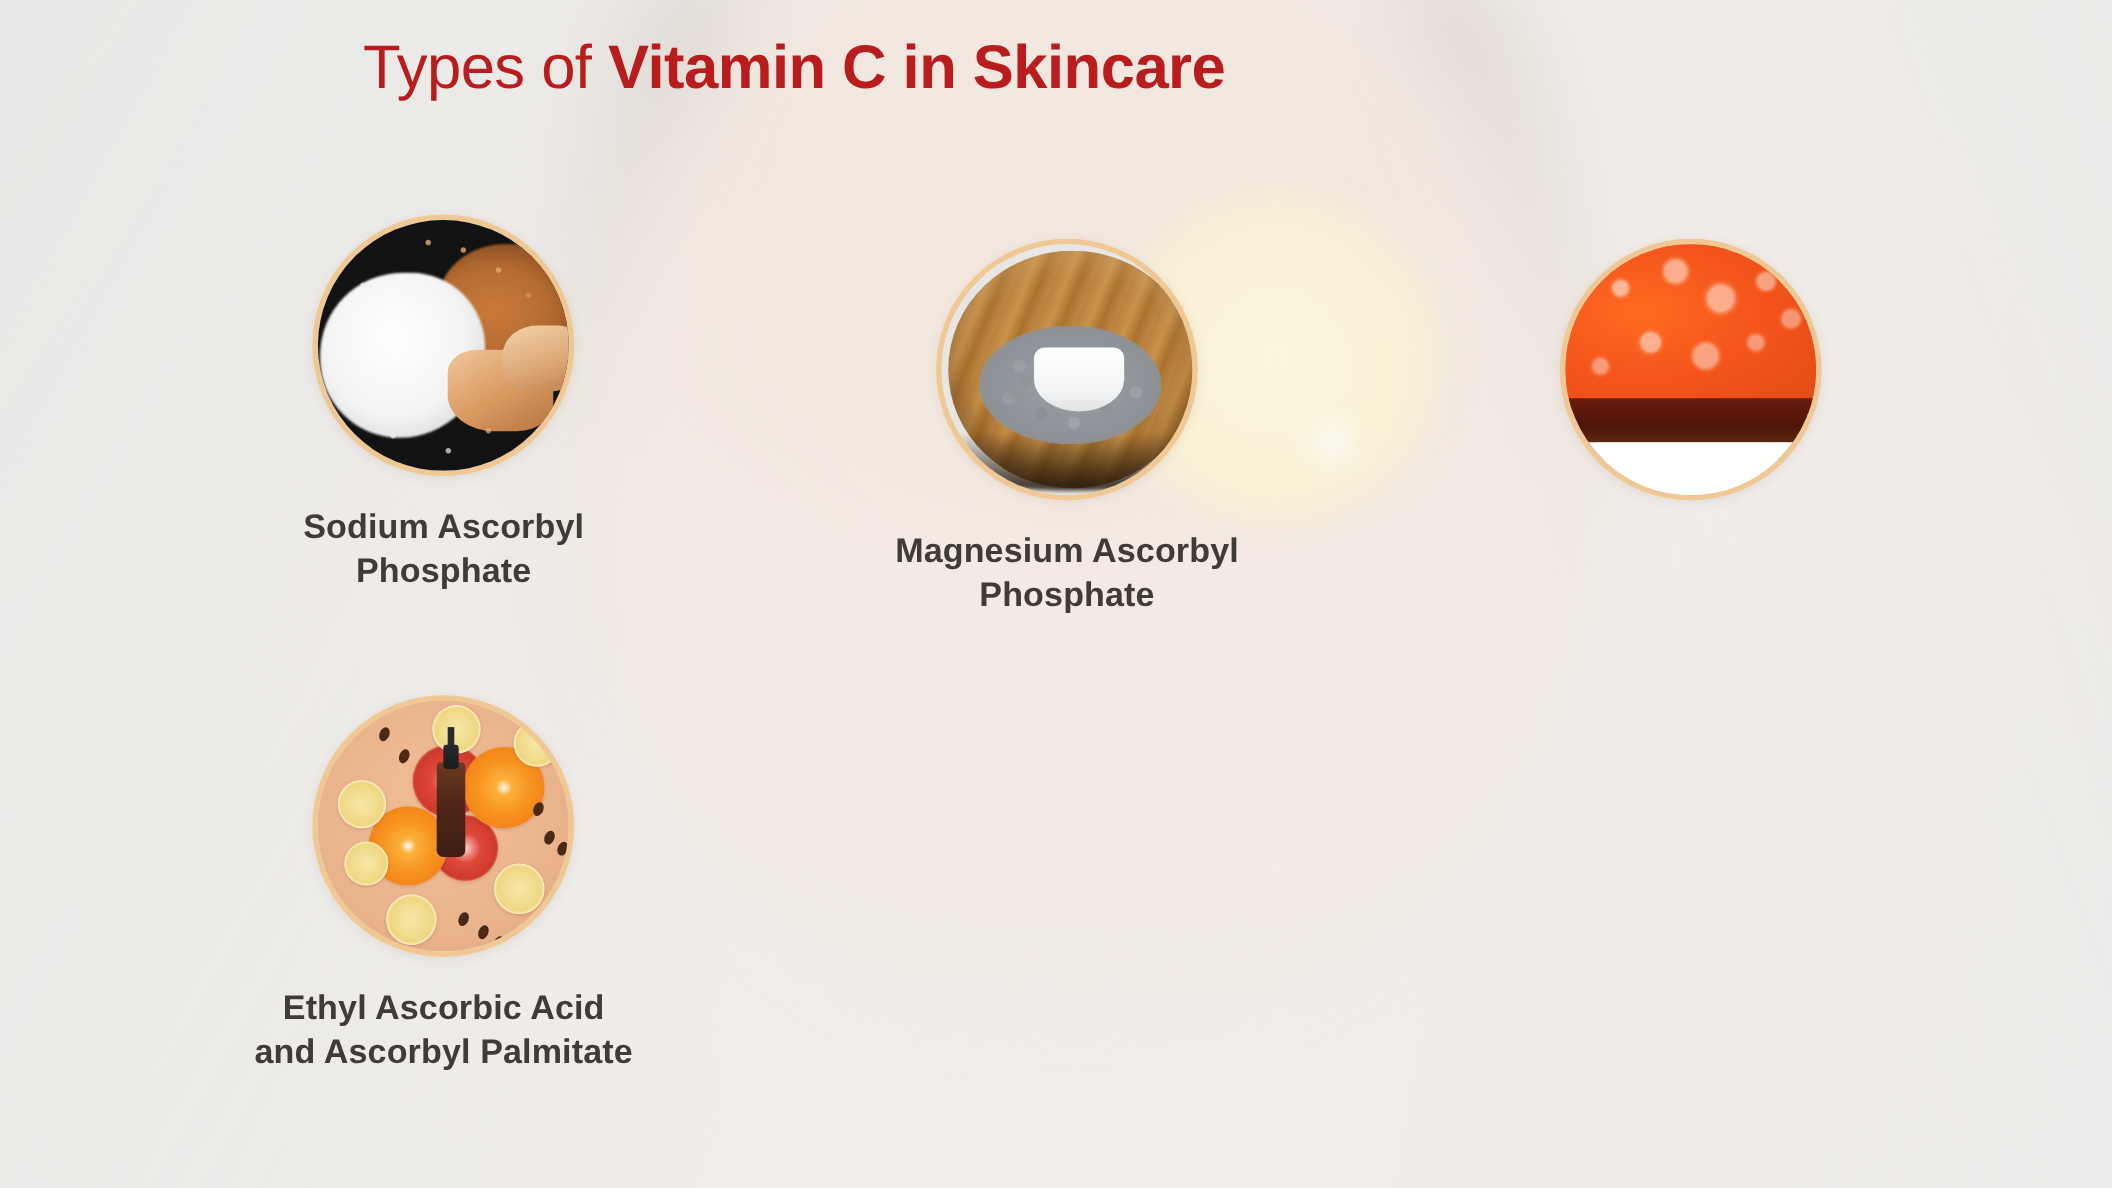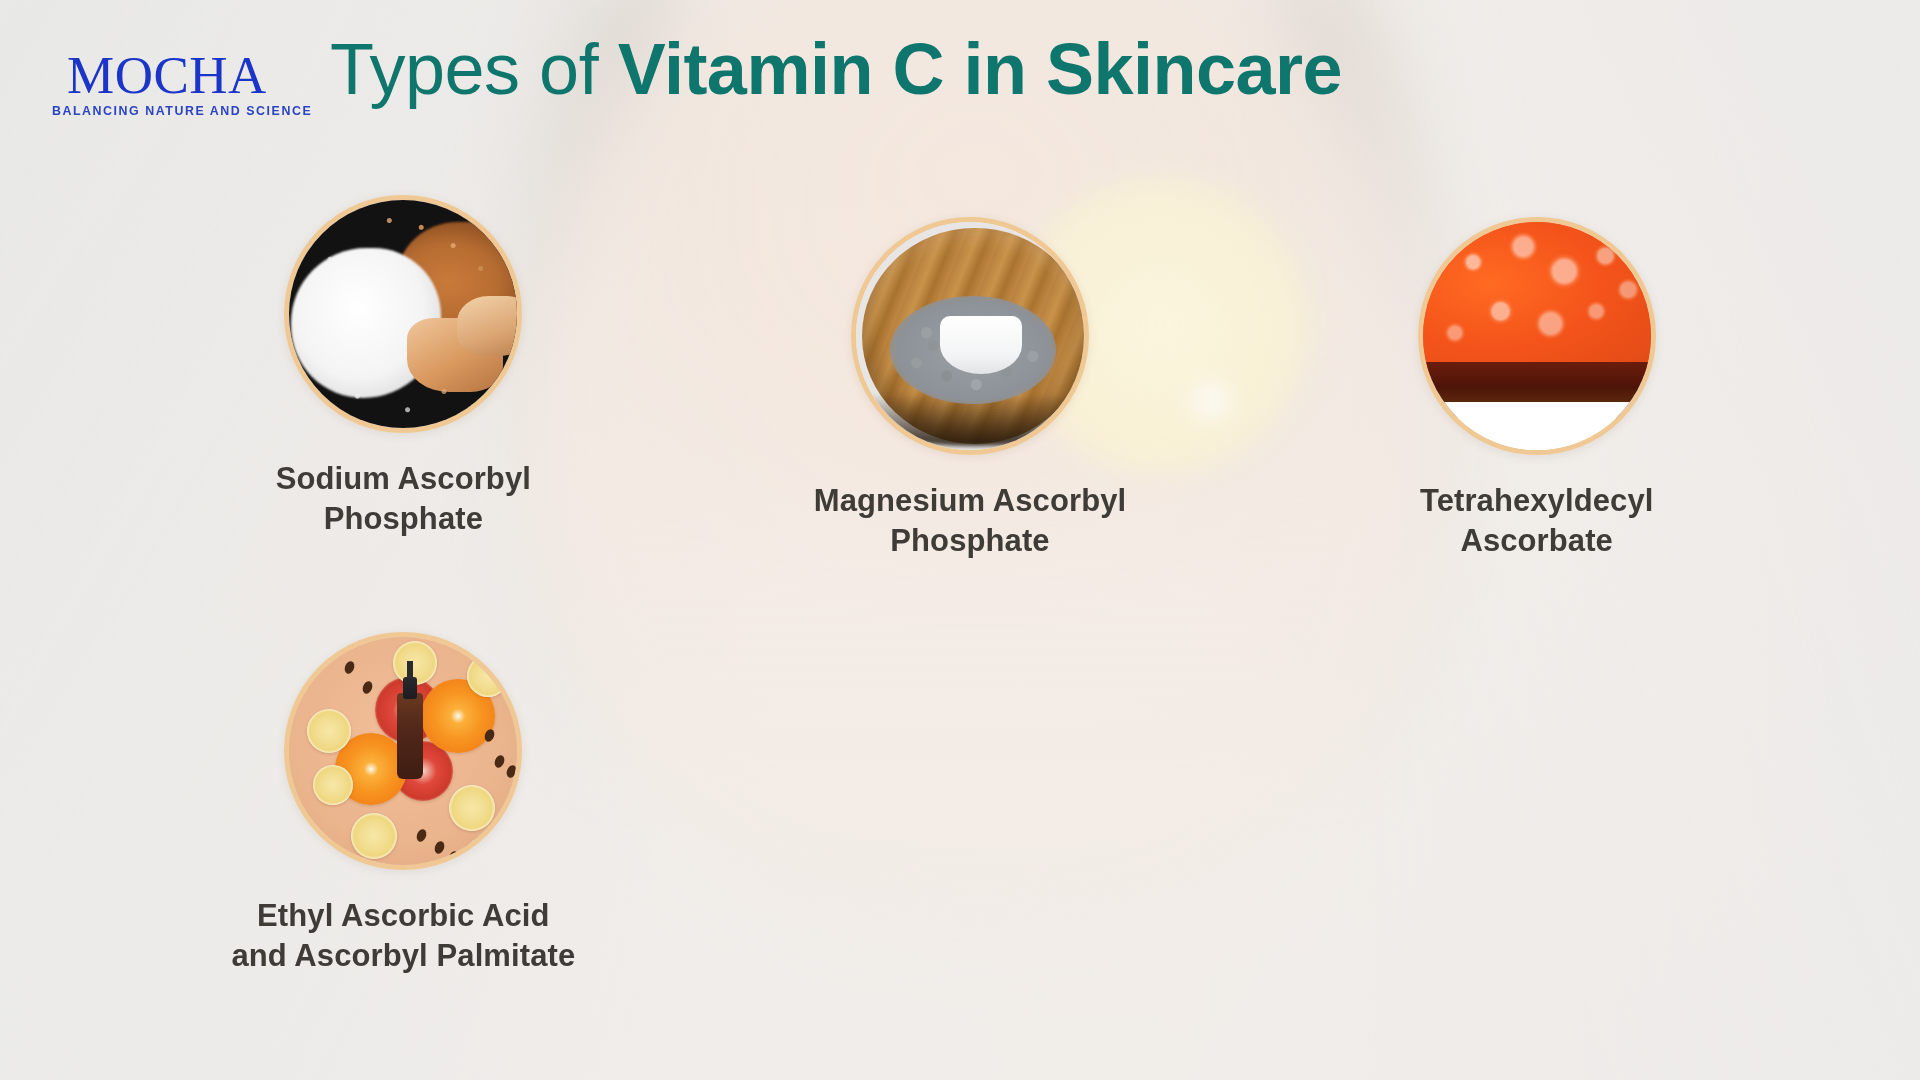--- a/index.html
+++ b/index.html
@@ -125,23 +125,23 @@
     font-weight: 700;
     white-space: nowrap;
   }
 
   
   .title {
     position: absolute;
     left: 330px;
     top: 32px;
     width: 1320px;
-    font-size: 72px;
+    font-size: 56px;
     line-height: 1.05;
-    color: #0f766e;
+    color: #b91c1c;
     letter-spacing: -0.5px;
     white-space: nowrap;
     user-select: none;
   }
   .title .light { font-weight: 400; }
   .title .bold  { font-weight: 700; }
 
   
   .grid {
     position: absolute;
@@ -485,24 +485,20 @@
     <div class="bg-left-wash"></div>
     <div class="bg-right-wash"></div>
     <div class="bg-hair-l"></div>
     <div class="bg-hair-r"></div>
     <div class="bg-face"></div>
     <div class="bg-orange"></div>
     <div class="bg-orange-core"></div>
     <div class="bg-veil"></div>
   </div>
 
-  <div class="logo">
-    <div class="logo-word">MOCHA</div>
-    <div class="logo-tag">BALANCING NATURE AND SCIENCE</div>
-  </div>
 
   <h1 class="title">
     <span class="light">Types of </span><span class="bold">Vitamin C in Skincare</span>
   </h1>
 
   <div class="grid">
 
 
     <div class="cell r1c2">
       <div class="disc">
@@ -533,22 +529,20 @@
     </div>
 
     <div class="cell r2c2">
       <div class="disc">
         <div class="art art-citrusdrops">
           <div class="orange-field"></div>
           <div class="dark-band"></div>
           <div class="white-base"></div>
         </div>
       </div>
-      <div class="caption wide">Tetrahexyldecyl
-Ascorbate</div>
     </div>
 
     <div class="cell r2c3">
       <div class="disc">
         <div class="art art-citrusplate">
           <div class="plate"></div>
           <div class="slice grape" style="left:86px;  top:40px;  width:66px; height:66px;"></div>
           <div class="slice grape" style="left:104px; top:104px; width:60px; height:60px;"></div>
           <div class="slice orange" style="left:132px; top:42px;  width:74px; height:74px;"></div>
           <div class="slice orange" style="left:46px;  top:96px;  width:72px; height:72px;"></div>

